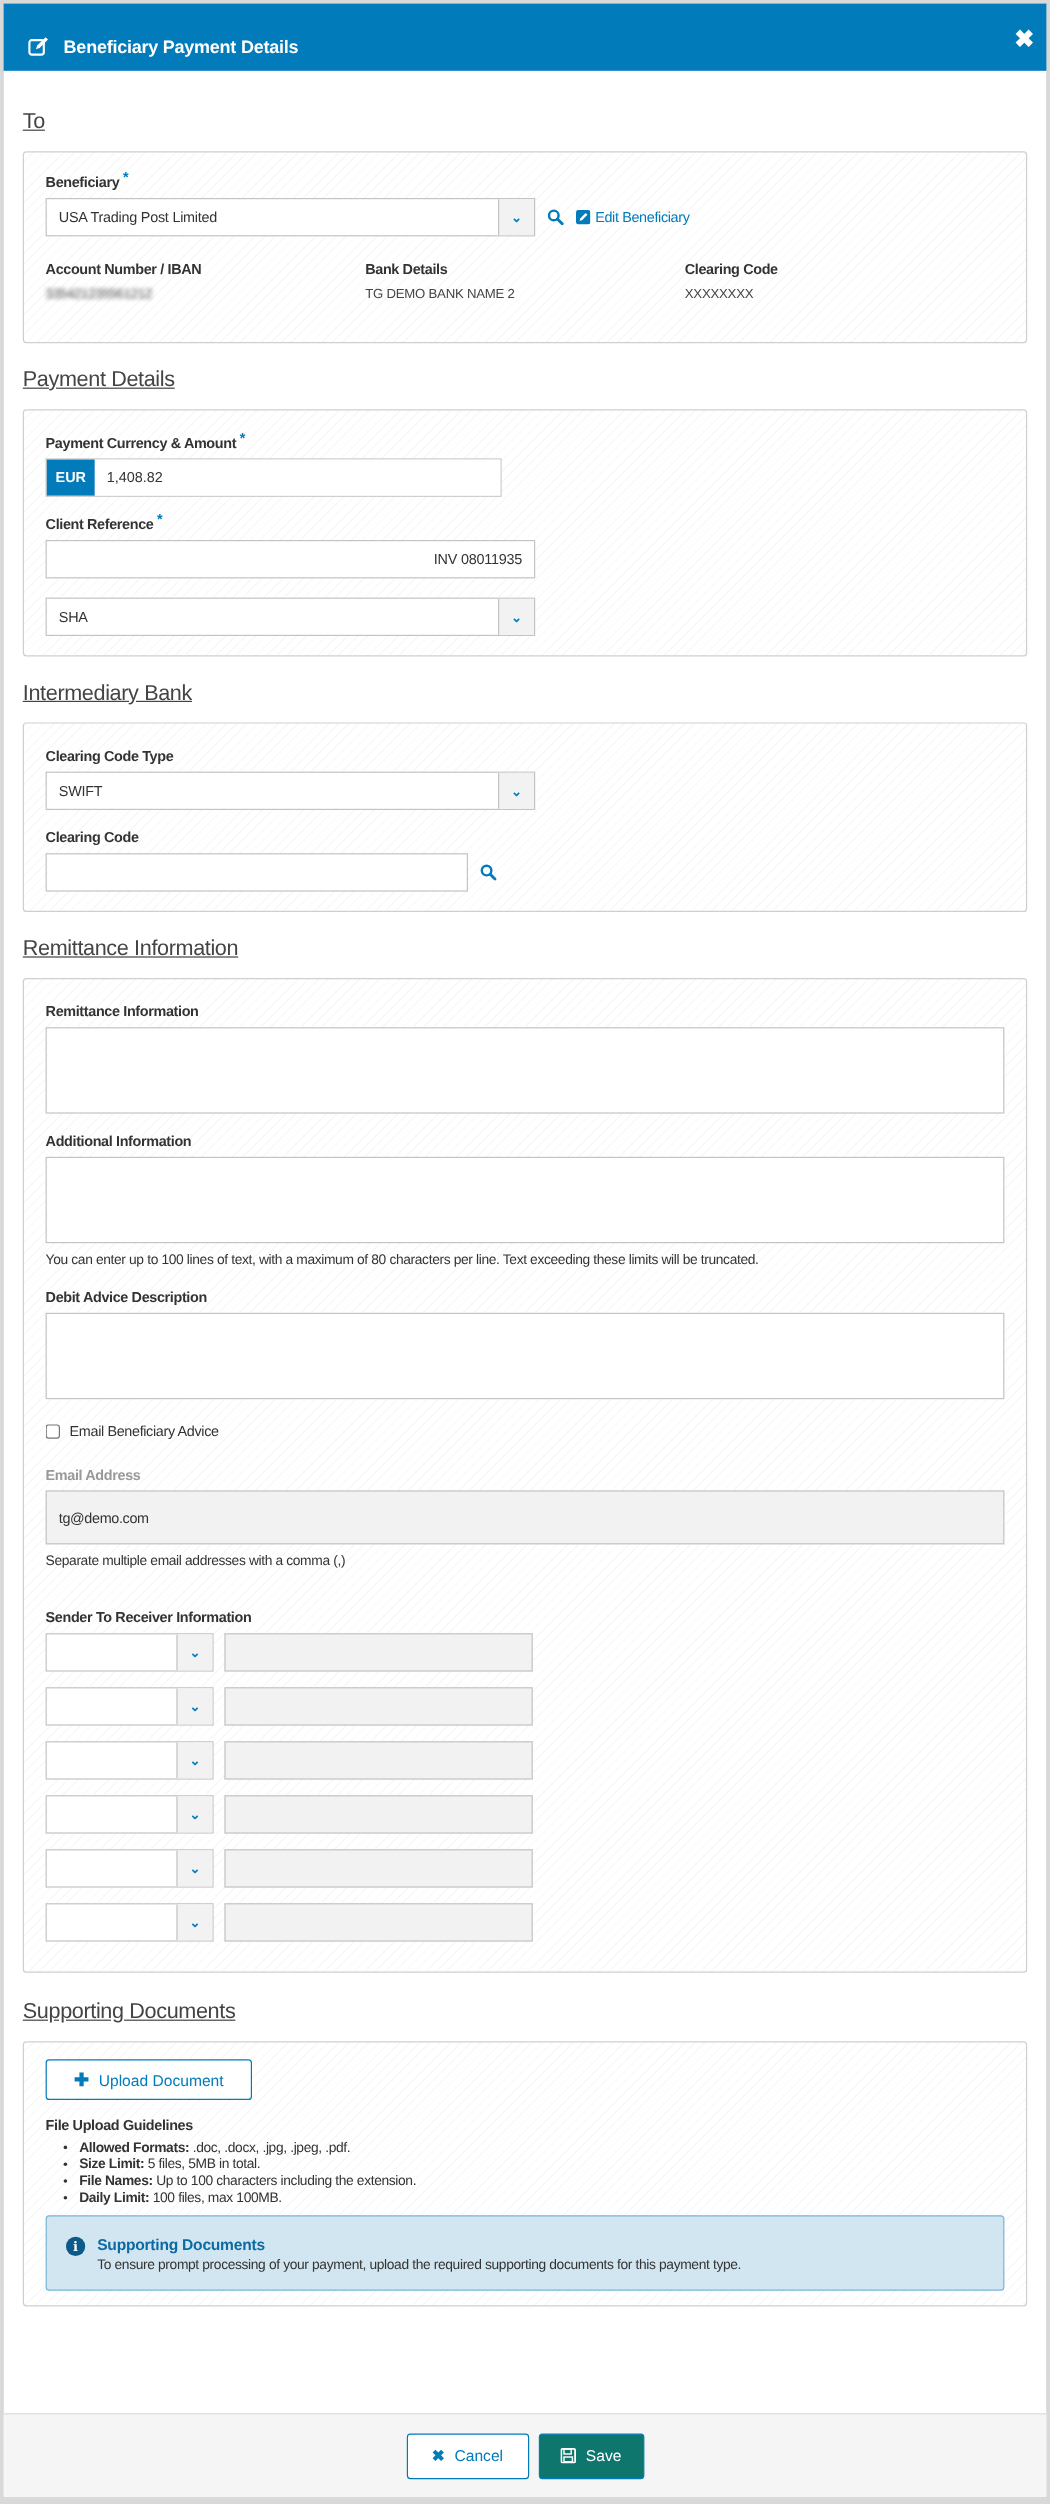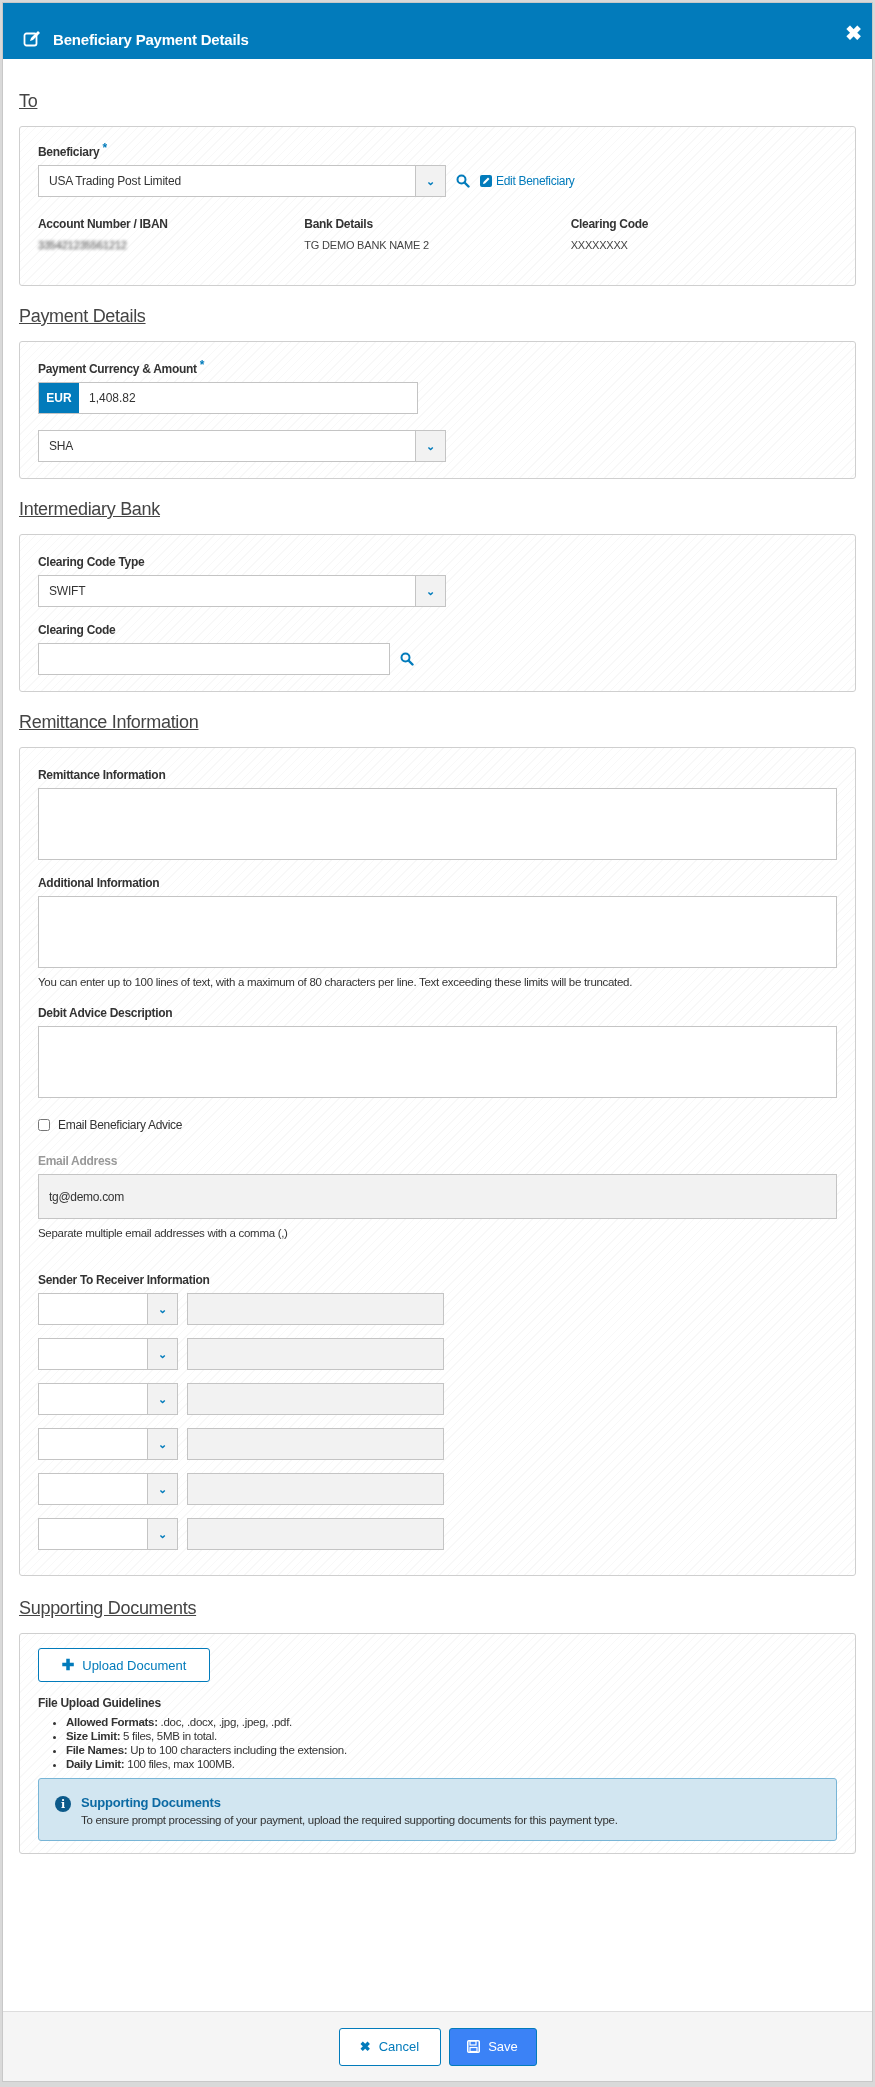--- a/index.html
+++ b/index.html
@@ -60,21 +60,21 @@
   .guide-list { list-style: disc; padding-left: 28px; font-size:11.5px; color:#333; letter-spacing:-0.3px; }
   .guide-list li { margin-bottom: 2px; }
   .guide-list b { font-weight: bold; }
   .alert { margin-top: 8px; background:#d2e6f1; border:1px solid #78b5d6; border-radius:3px; padding: 16px 16px 14px 16px; display:flex; gap: 10px; }
   .alert .a-icon { width:16px; height:16px; border-radius:50%; background:#0c5a8a; color:#fff; font-weight:bold; font-size:11px; display:flex; align-items:center; justify-content:center; font-family:"DejaVu Serif", serif; flex-shrink:0; margin-top: 1px; }
   .alert .a-title { color:#0c6aa3; font-size:13px; font-weight:bold; margin-bottom: 4px; letter-spacing:-0.2px; }
   .alert .a-text { font-size:11.5px; color:#333; letter-spacing:-0.3px; }
   .footer { position:absolute; left:0; right:0; bottom:0; height:70px; background:#f5f5f5; border-top:1px solid #ddd; display:flex; justify-content:center; align-items:center; gap:8px; }
   .btn { height:38px; border-radius:3px; display:flex; align-items:center; justify-content:center; gap:8px; font-size:13px; cursor:pointer; font-family:"Liberation Sans", sans-serif; }
   .btn-cancel { width:102px; background:#fff; border:1px solid #027bbb; color:#027bbb; }
-  .btn-save { width:88px; background:#3b82f6; border:1px solid #027bbb; color:#fff; }
+  .btn-save { width:88px; background:#0f766e; border:1px solid #027bbb; color:#fff; }
 </style>
 </head>
 <body>
 
 <div class="modal">
   <div class="header">
     <span class="title-icon">
       <svg width="18" height="18" viewBox="0 0 18 18">
           <rect x="1.5" y="3.5" width="12" height="12" rx="2" fill="none" stroke="#fff" stroke-width="1.8"></rect>
           <path d="M7 11 L8 8 L15 1 L17 3 L10 10 Z" fill="#fff"></path>
@@ -127,20 +127,24 @@
     </div>
 
     <h2 class="section-title" style="margin-top:20px;">Payment Details</h2>
     <div class="card" style="padding-top:20px;">
       <div class="field">
         <label class="label"><span>Payment Currency &amp; Amount</span><span class="req">*</span></label>
         <div class="currency-input">
           <div class="cur">EUR</div>
           <div class="amt">1,408.82</div>
         </div>
+      </div>
+      <div class="field">
+        <label class="label"><span>Client Reference</span><span class="req">*</span></label>
+        <div class="input w380">INV 08011935</div>
       </div>
       <div class="field" style="margin-bottom:0;">
         <div class="select w380">
           <div class="val">SHA</div>
           <div class="caret">⌄</div>
         </div>
       </div>
     </div>
 
     <h2 class="section-title" style="margin-top:20px;">Intermediary Bank</h2>

